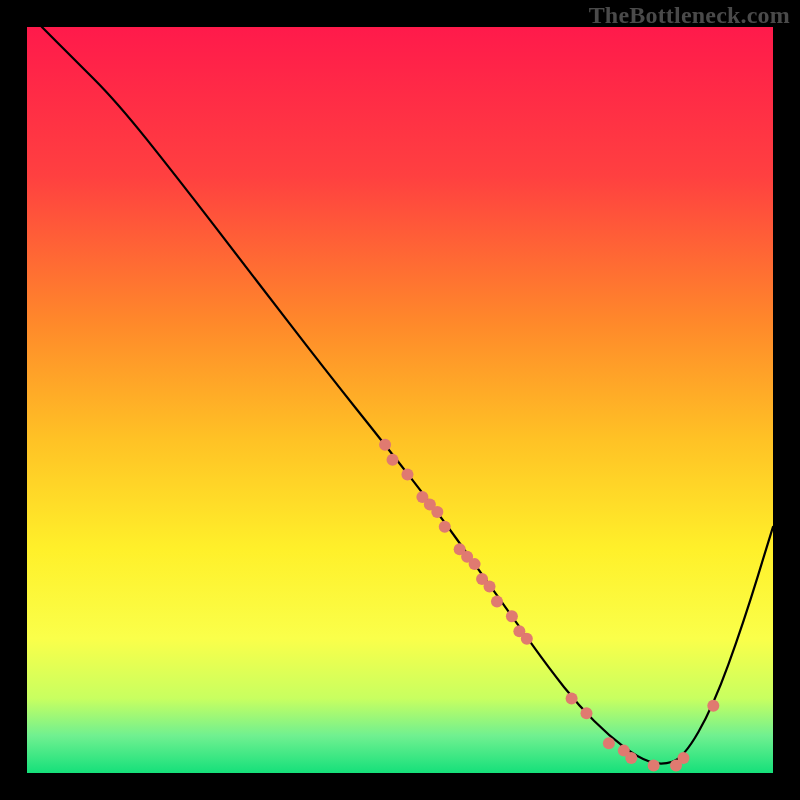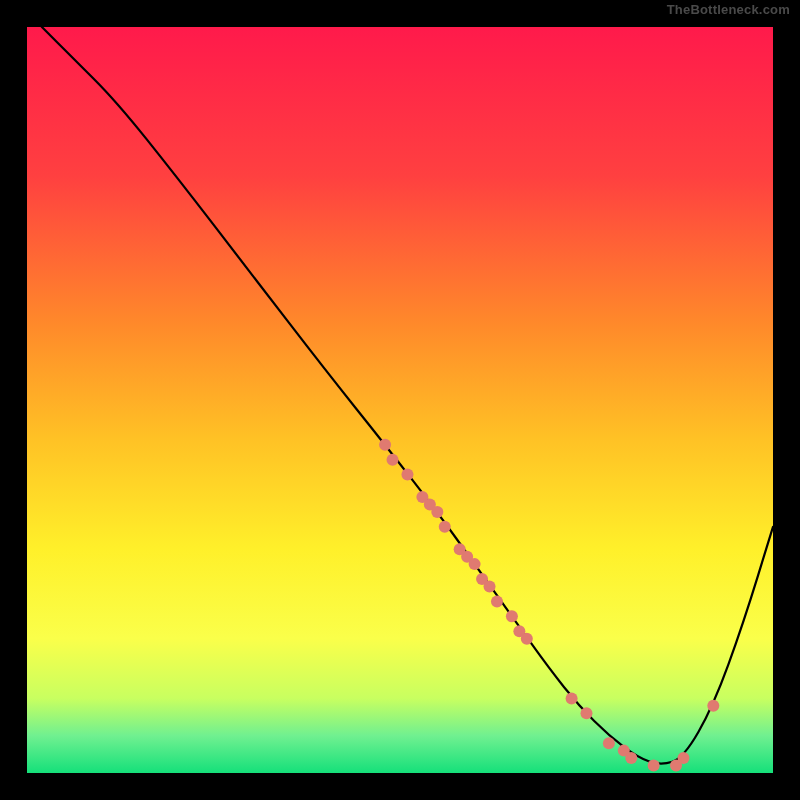--- a/index.html
+++ b/index.html
@@ -12,22 +12,22 @@
   }
   .stage {
     position: relative;
     width: 800px;
     height: 800px;
   }
   .watermark {
     position: absolute;
     top: 2px;
     right: 10px;
-    font-family: Liberation Sans, sans-serif;
-    font-size: 13px;
+    font-family: Liberation Serif, serif;
+    font-size: 24px;
     font-weight: 600;
     color: #4a4a4a;
     letter-spacing: 0.2px;
     z-index: 10;
   }
   svg {
     position: absolute;
     left: 0;
     top: 0;
   }

